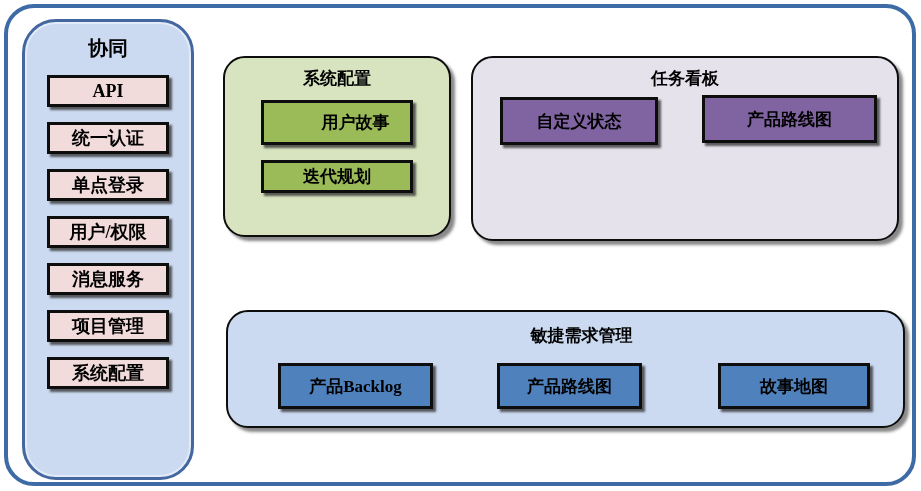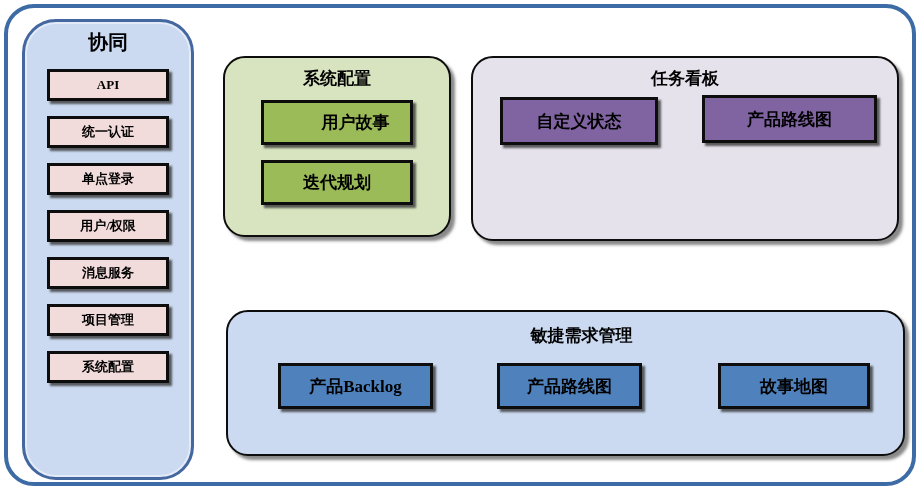--- a/index.html
+++ b/index.html
@@ -29,39 +29,39 @@
     position: absolute;
     left: 14px; top: 11px;
     width: 172px; height: 461px;
     box-sizing: border-box;
     background: var(--sidebar-fill, #cbdaf1);
     border: 3px solid var(--sidebar-border, #44679f);
     border-radius: 34px;
     box-shadow: inset 0 0 0 2px rgba(255,255,255,0.45);
   }
   .sidebar-title {
-    padding-top: 7px;
+    padding-top: 13px;
     text-align: center;
     font-size: 20px;
     font-weight: bold;
     color: #000000;
   }
   .sidebar-items {
     margin-top: 13px;
     display: flex;
     flex-direction: column;
     align-items: center;
     gap: 15px;
   }
   .sidebar-items .card {
     position: static;
     width: 122px; height: 32px;
     box-sizing: border-box;
     background: var(--pink-item, #f2dcdb);
-    font-size: 13px;
+    font-size: 18px;
   }
 
   
   .group {
     position: absolute;
     box-sizing: border-box;
     border: 2px solid #0d0d0d;
     border-radius: 22px;
     box-shadow: 4px 4px 3px rgba(40,40,40,0.55);
   }
@@ -91,38 +91,38 @@
   }
 
   
   .group-iteration {
     left: 215px; top: 48px;
     width: 228px; height: 181px;
     background: var(--green-container, #d8e4bf);
   }
   .group-iteration .cards .card { background: var(--green-item, #9bbb59); }
   .group-iteration .cards .card:nth-child(1) { left: 36px; top: 42px;  width: 152px; height: 45px; padding-left: 37px; }
-  .group-iteration .cards .card:nth-child(2) { left: 36px; top: 102px; width: 152px; height: 45px; }
+  .group-iteration .cards .card:nth-child(2) { left: 36px; top: 102px; width: 152px; height: 33px; }
 
   
   .group-taskboard {
     left: 463px; top: 48px;
     width: 428px; height: 185px;
     background: var(--purple-container, #e6e2ec);
   }
   .group-taskboard .cards .card { background: var(--purple-item, #8064a2); }
   .group-taskboard .cards .card:nth-child(1) { left: 27px;  top: 39px;  width: 158px; height: 48px; }
   .group-taskboard .cards .card:nth-child(2) { left: 229px; top: 37px;  width: 175px; height: 48px; }
   .group-taskboard .cards .card:nth-child(3) { left: 27px;  top: 117px; width: 158px; height: 48px; }
   .group-taskboard .cards .card:nth-child(4) { left: 230px; top: 122px; width: 177px; height: 46px; }
 
   
   .group-requirements {
     left: 218px; top: 302px;
-    width: 679px; height: 146px;
+    width: 679px; height: 118px;
     background: var(--blue-container, #cbdaf1);
     padding-left: 32px;
   }
   .group-requirements .group-title { padding-top: 12px; }
   .group-requirements .cards .card { background: var(--blue-item, #4f81bd); }
   .group-requirements .cards .card:nth-child(1) { left: 50px;  top: 51px; width: 155px; height: 46px; }
   .group-requirements .cards .card:nth-child(2) { left: 269px; top: 51px; width: 145px; height: 46px; }
   .group-requirements .cards .card:nth-child(3) { left: 490px; top: 51px; width: 152px; height: 46px; }
 
   .cards { position: absolute; left: 0; top: 0; right: 0; bottom: 0; }

